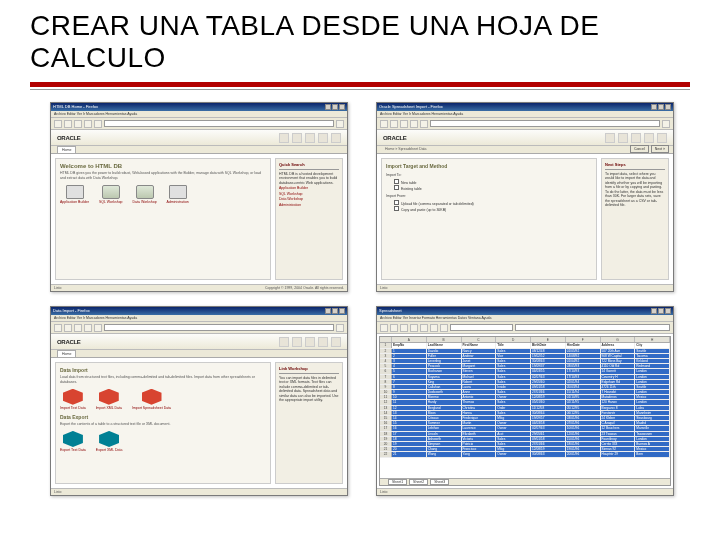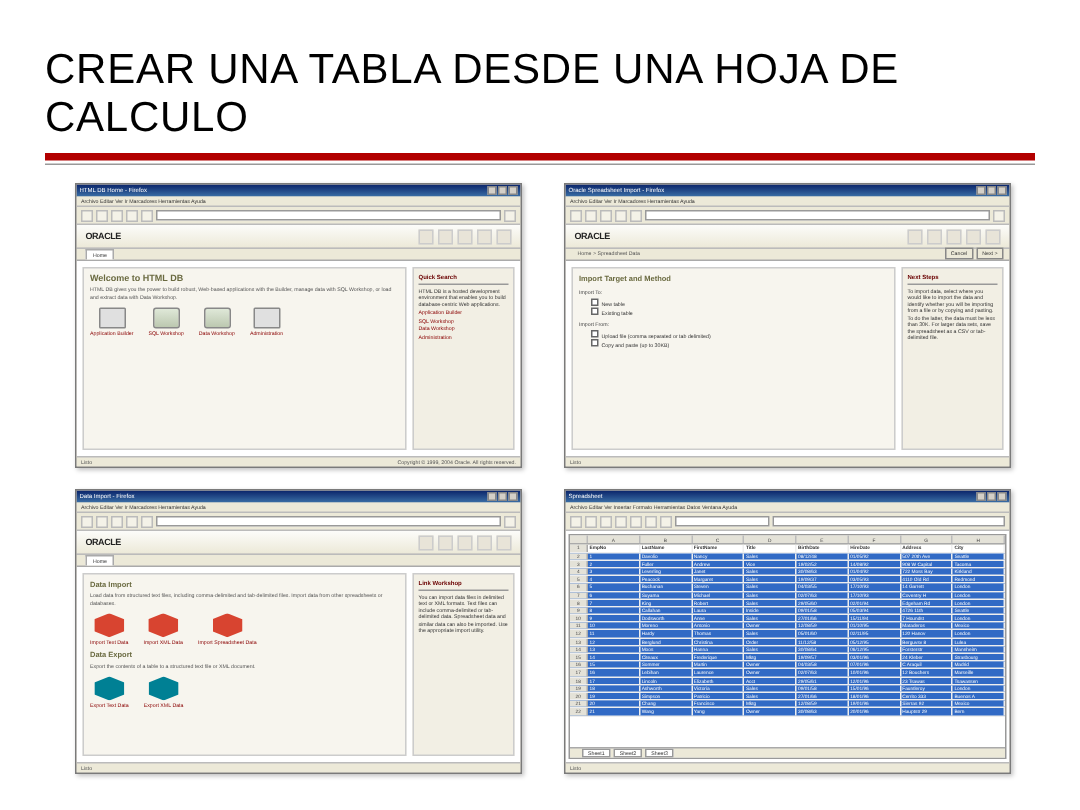--- a/index.html
+++ b/index.html
@@ -15,21 +15,20 @@
     padding: 10px 30px 20px 30px;
   }
   .title {
     font-size: 28px;
     font-weight: 400;
     color: #000;
     line-height: 1.15;
     letter-spacing: 0.5px;
     margin-bottom: 8px;
     font-family: Verdana, Arial, sans-serif;
-    margin-top: 20px;
   }
   .redbar {
     height: 5px;
     background: #b20000;
     margin: 4px 0 2px 0;
   }
   .thinline {
     height: 1px;
     background: #999;
     margin-bottom: 12px;

